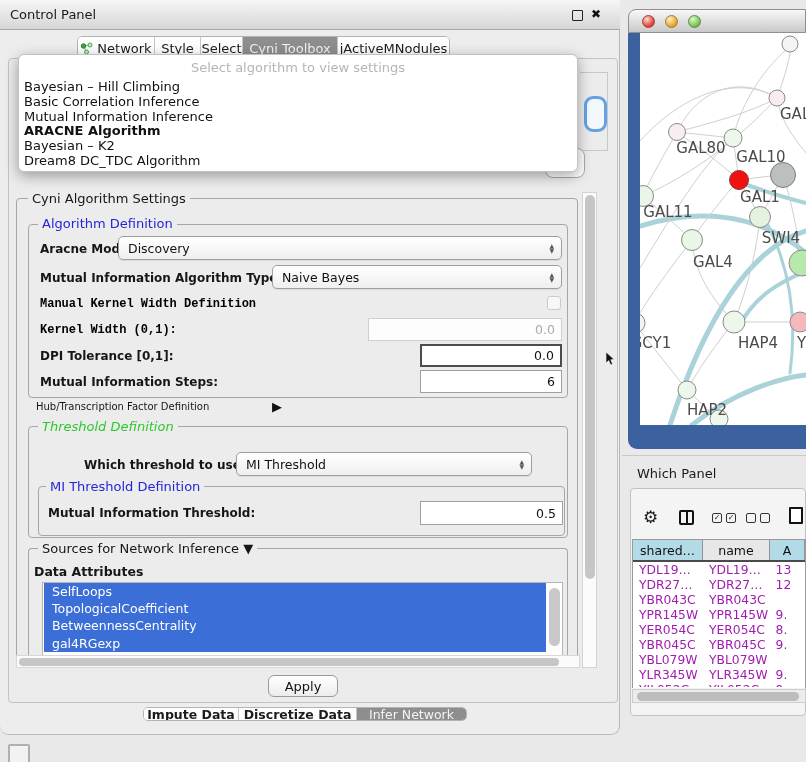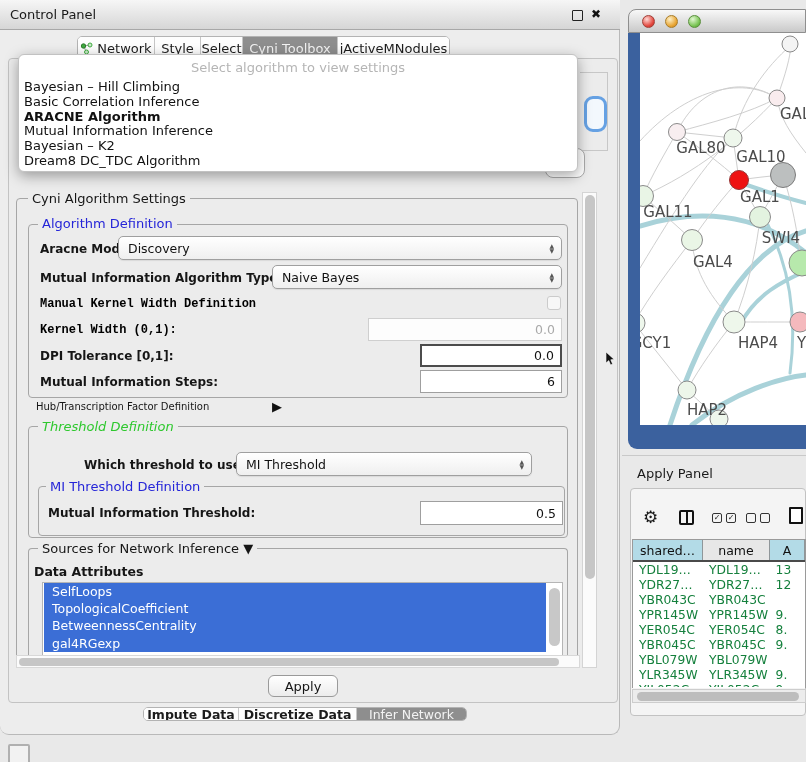--- a/index.html
+++ b/index.html
@@ -93,21 +93,21 @@
   .mini-cb{width:10px;height:10px;border:1.5px solid #333;border-radius:2px;box-sizing:border-box;
       font-size:8px;line-height:8px;text-align:center;color:#222;}
   #doc-ic{left:789px;top:507px;width:14px;height:17px;border:2px solid #111;border-radius:1px;box-sizing:border-box;background:#fff;}
   #tbl{position:absolute;left:632px;top:539px;width:174px;height:149px;border:1px solid #9a9a9a;border-bottom:none;
       box-sizing:border-box;background:#fff;overflow:hidden;}
   #tbl-head{display:flex;height:22px;border-bottom:2px solid #4a4a4a;box-sizing:border-box;}
   .th-cell{box-sizing:border-box;border-right:1px solid #8f9699;display:flex;align-items:center;justify-content:center;
       font-size:12.5px;color:#111;background:#e7e7e7;height:100%;overflow:hidden;}
   .th-cell.hl{background:#b3dbe7;}
   #tbl-body{overflow:hidden;height:125px;}
-  .t-row{display:flex;height:15px;align-items:center;font-size:12.3px;color:#15803d;background:#fff;}
+  .t-row{display:flex;height:15px;align-items:center;font-size:12.3px;color:#a21caf;background:#fff;}
   .t-cell{padding-left:6px;box-sizing:border-box;white-space:nowrap;overflow:hidden;}
   #tbl-hscroll{position:absolute;left:632px;top:689px;width:174px;height:14px;background:#ececec;
       border:1px solid #cdcdcd;box-sizing:border-box;}
   #tbl-hthumb{position:absolute;left:4px;top:2px;width:162px;height:9px;background:#bdbdbd;border-radius:5px;}
   
   #corner-widget{position:absolute;left:8px;top:744px;width:22px;height:22px;background:#f2f2f2;
       border:2px solid #b0b0b0;border-radius:2px;box-sizing:border-box;}
   #cursor{position:absolute;left:606px;top:352px;width:10px;height:14px;z-index:80;}
 </style>
 </head>
@@ -242,22 +242,22 @@
         <div class="tab sel" style="width: 109px;">
           <span>Infer Network</span>
         </div>
       </div>
 
     <div id="algo-popup">
       <div id="popup-ph">Select algorithm to view settings</div>
       <div id="popup-list">
           <div class="popup-item">Bayesian – Hill Climbing</div>
           <div class="popup-item">Basic Correlation Inference</div>
+          <div class="popup-item">Mutual Information Inference</div>
           <div class="popup-item bold">ARACNE Algorithm</div>
-          <div class="popup-item">Mutual Information Inference</div>
           <div class="popup-item">Bayesian – K2</div>
           <div class="popup-item">Dream8 DC_TDC Algorithm</div>
         </div>
     </div>
 
     <svg id="cursor" viewBox="0 0 10 14">
       <polygon points="0,0 0,11 2.8,8.6 4.6,13 6.6,12.1 4.8,7.8 8.2,7.4" fill="#111" stroke="#fff" stroke-width="0.6"></polygon>
     </svg>
   </div>
 
@@ -325,21 +325,21 @@
           <text x="73" y="234" text-anchor="middle">GAL4</text>
           <text x="11" y="315" text-anchor="middle">GCY1</text>
           <text x="118" y="315" text-anchor="middle">HAP4</text>
           <text x="157" y="315" text-anchor="start">Y</text>
           <text x="67" y="382" text-anchor="middle">HAP2</text>
         </svg>
     </div>
   </div>
 
   <div id="tp-divider"></div>
-  <span id="tp-title">Apply Panel</span>
+  <span id="tp-title">Which Panel</span>
   <div id="tp-panel"></div>
 
   <span class="tbi" id="gear-ic">⚙</span>
   <div class="tbi" id="split-ic">
       <div></div>
     </div>
   <div class="tbi cb-pair" style="left:712px;top:513px;">
     <div class="mini-cb">✓</div>
       <div class="mini-cb">✓</div>
   </div>

